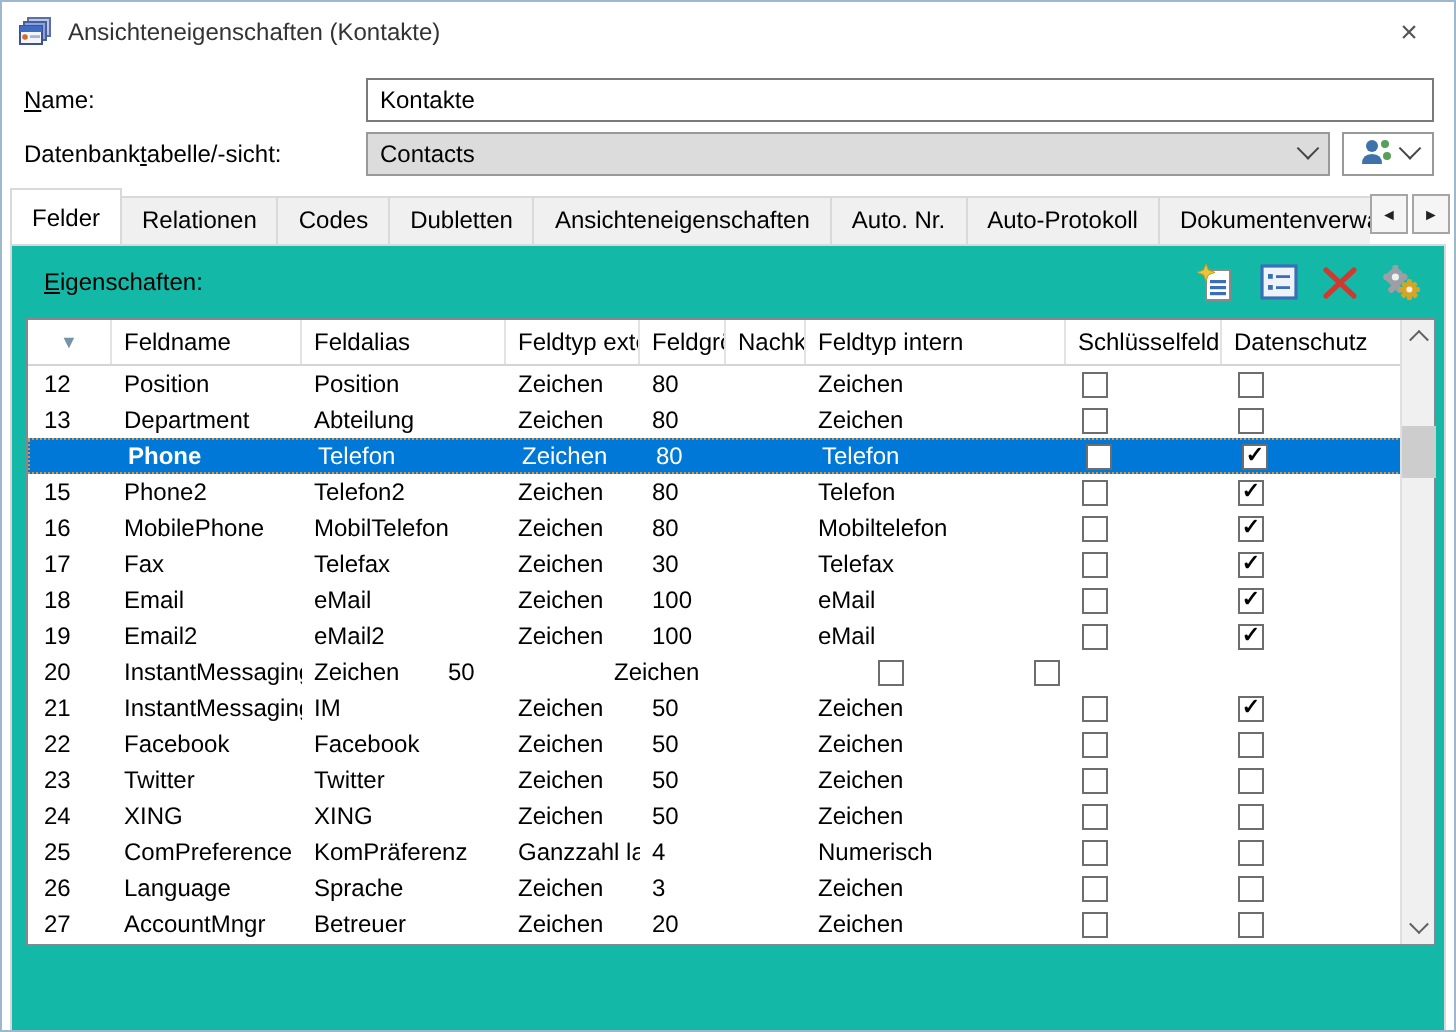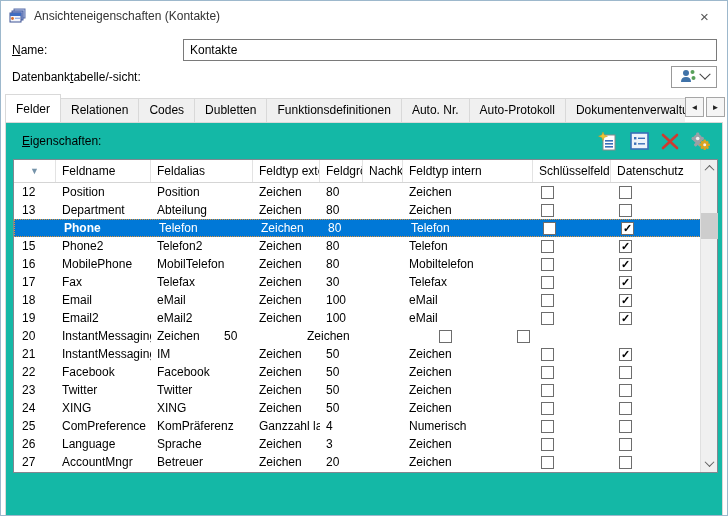--- a/index.html
+++ b/index.html
@@ -95,41 +95,45 @@
     <span class="close-btn">×</span>
   </div>
 
   <div class="form">
     <div class="frow">
       <label><span></span><span class="u">N</span><span>ame:</span></label>
       <input class="textbox" type="text" value="Kontakte" style="">
     </div>
     <div class="frow">
       <label><span>Datenbank</span><span class="u">t</span><span>abelle/-sicht:</span></label>
+      <div class="combo">
+        <span class="combo-value">Contacts</span>
+        <span class="chev"></span>
+      </div>
       <button class="people-btn">
         <span>
           <svg width="16" height="14" viewBox="0 0 16 14">
             <circle cx="6" cy="4" r="3" fill="#3f72a8"></circle>
             <path d="M1 13 Q1 8 6 8 Q11 8 11 13 Z" fill="#3f72a8"></path>
             <circle cx="12.5" cy="3" r="2" fill="#58a05a"></circle>
             <circle cx="13.5" cy="9" r="2" fill="#58a05a"></circle>
           </svg>
         </span>
         <span class="chev"></span>
       </button>
     </div>
   </div>
 
   <div class="tabstrip">
     <div class="tabs" id="tabs">
         <div class="tab active">Felder</div>
         <div class="tab">Relationen</div>
         <div class="tab">Codes</div>
         <div class="tab">Dubletten</div>
-        <div class="tab">Funktionsdefinitionen</div>
+        <div class="tab">Ansichteneigenschaften</div>
         <div class="tab">Auto. Nr.</div>
         <div class="tab">Auto-Protokoll</div>
         <div class="tab">Dokumentenverwaltung</div>
       </div>
     <div class="tab-scrollers">
       <button class="tab-scroll-btn">◄</button>
       <button class="tab-scroll-btn">►</button>
     </div>
   </div>
 

